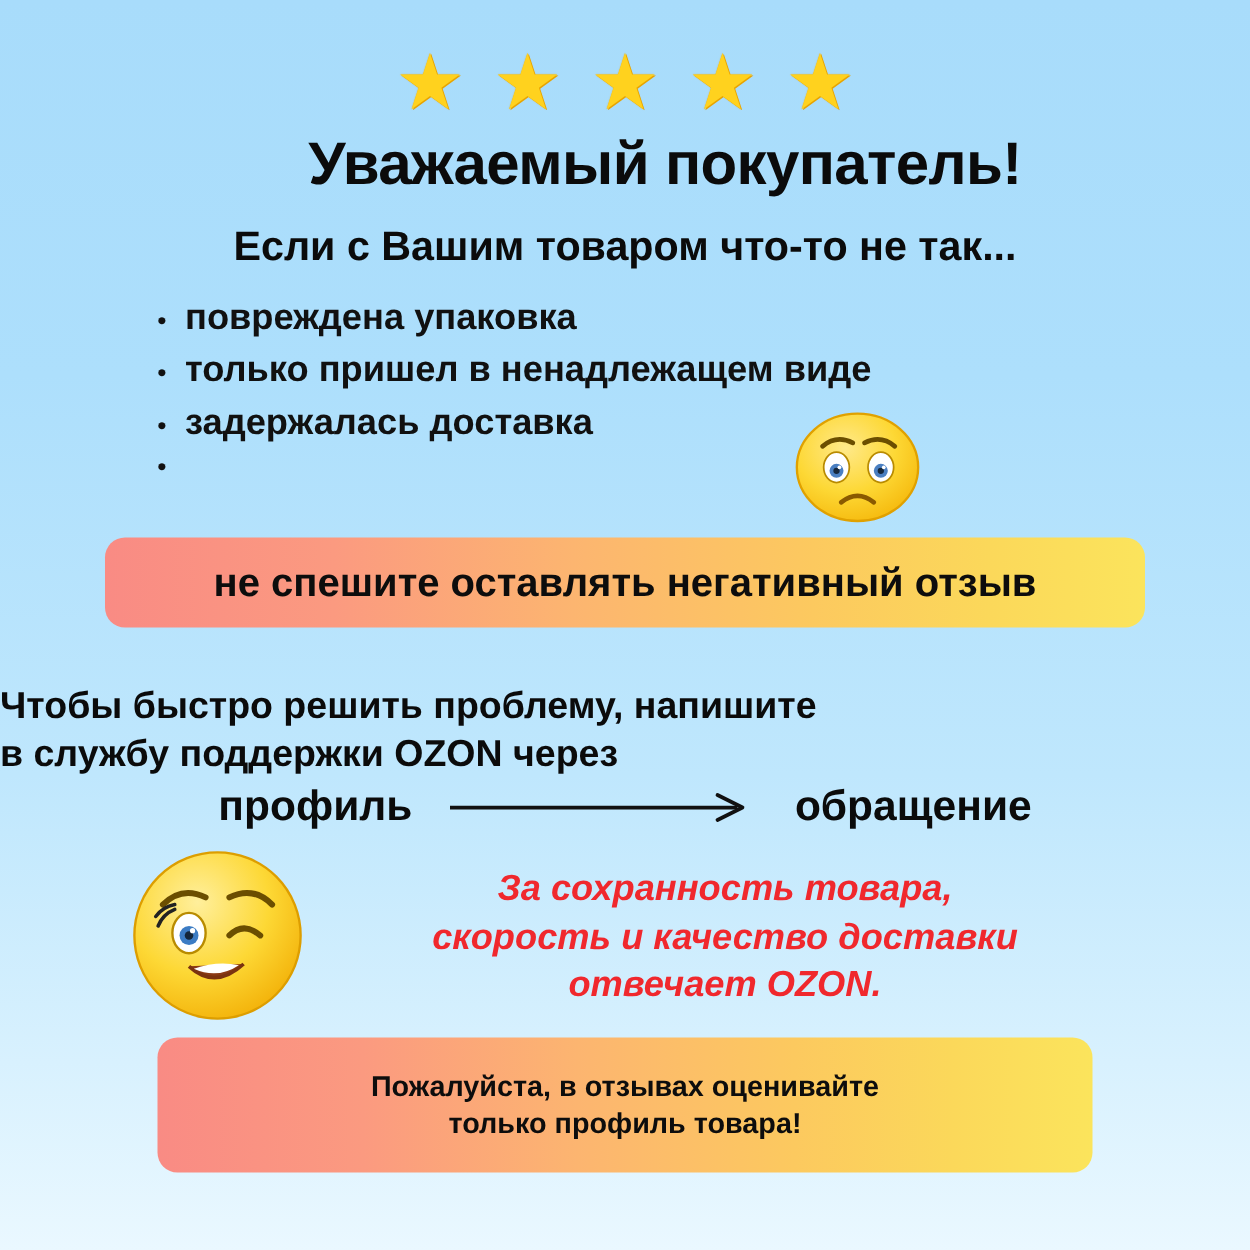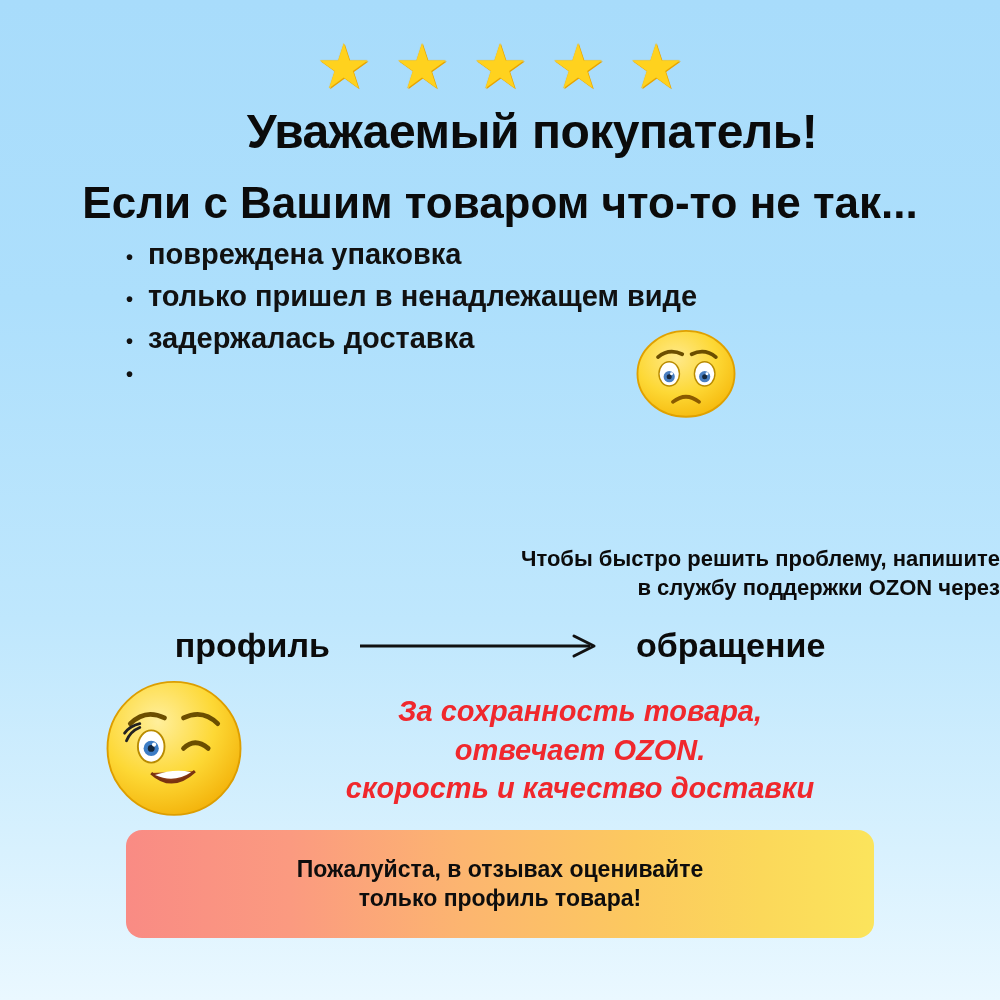--- a/index.html
+++ b/index.html
@@ -53,21 +53,21 @@
     color: #0b0b0b;
     letter-spacing: -0.5px;
     padding-left: 32px;
   }
   .subtitle {
     position: absolute;
     top: 178px;
     left: 0;
     width: 100%;
     text-align: center;
-    font-size: 44px;
+    font-size: 33px;
     font-weight: bold;
     color: #0b0b0b;
   }
 
   
   .bullets {
     position: absolute;
     top: 238px;
     left: 126px;
     width: 700px;
@@ -135,22 +135,22 @@
     line-height: 1.28;
     padding: 0 18px;
   }
 
   
   .instruction {
     position: absolute;
     top: 545px;
     left: 0;
     width: 100%;
-    text-align: right;
-    font-size: 22px;
+    text-align: left;
+    font-size: 30px;
     font-weight: bold;
     color: #0b0b0b;
     line-height: 1.3;
   }
 
   .path-row {
     position: absolute;
     top: 626px;
     left: 0;
     width: 100%;
@@ -235,20 +235,23 @@
     <ellipse cx="80" cy="52" rx="11" ry="13" fill="#ffffff" stroke="#b98b00" stroke-width="1.5"></ellipse>
     <circle cx="42" cy="55" r="6" fill="#4a7fc1"></circle>
     <circle cx="80" cy="55" r="6" fill="#4a7fc1"></circle>
     <circle cx="42" cy="55" r="2.7" fill="#16283d"></circle>
     <circle cx="80" cy="55" r="2.7" fill="#16283d"></circle>
     <circle cx="44.5" cy="52" r="1.6" fill="#ffffff"></circle>
     <circle cx="82.5" cy="52" r="1.6" fill="#ffffff"></circle>
     <path d="M46 82 q14 -11 28 0" stroke="#8a5a00" stroke-width="4" fill="none" stroke-linecap="round"></path>
   </svg>
 
+  <div class="banner banner-1">
+    <span>не спешите оставлять негативный отзыв</span>
+  </div>
 
   <div class="instruction">
     <div>Чтобы быстро решить проблему, напишите</div>
     <div>в службу поддержки OZON через</div>
   </div>
 
   <div class="path-row">
     <span class="path-word">профиль</span>
     <span class="arrow">
       <svg width="250" height="28" viewBox="0 0 250 28">
@@ -276,22 +279,22 @@
     <circle cx="59" cy="76" r="2.2" fill="#ffffff"></circle>
     <path d="M28 64 q6 -8 16 -10" stroke="#222222" stroke-width="3" fill="none" stroke-linecap="round"></path>
     <path d="M30 72 q4 -10 14 -14" stroke="#222222" stroke-width="3" fill="none" stroke-linecap="round"></path>
     <path d="M90 80 q12 -12 26 0" stroke="#6b4e00" stroke-width="5" fill="none" stroke-linecap="round"></path>
     <path d="M56 106 q22 20 46 -2" fill="#8a3a15" stroke="#7a3310" stroke-width="3" stroke-linejoin="round"></path>
     <path d="M60 108 q20 9 38 -3 q-18 -4 -38 3" fill="#ffffff"></path>
   </svg>
 
   <div class="red-note">
     <div>За сохранность товара,</div>
+    <div>скорость и качество доставки</div>
     <div>отвечает OZON.</div>
-    <div>скорость и качество доставки</div>
   </div>
 
   <div class="banner banner-2">
     <div>
       <div>Пожалуйста, в отзывах оценивайте</div>
       <div>только профиль товара!</div>
     </div>
   </div>
 
 </div>

